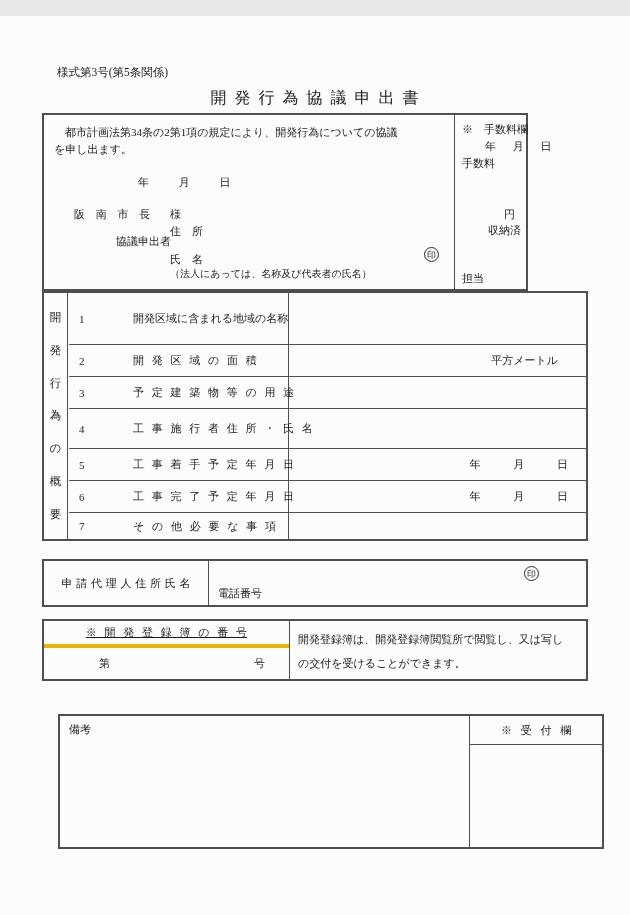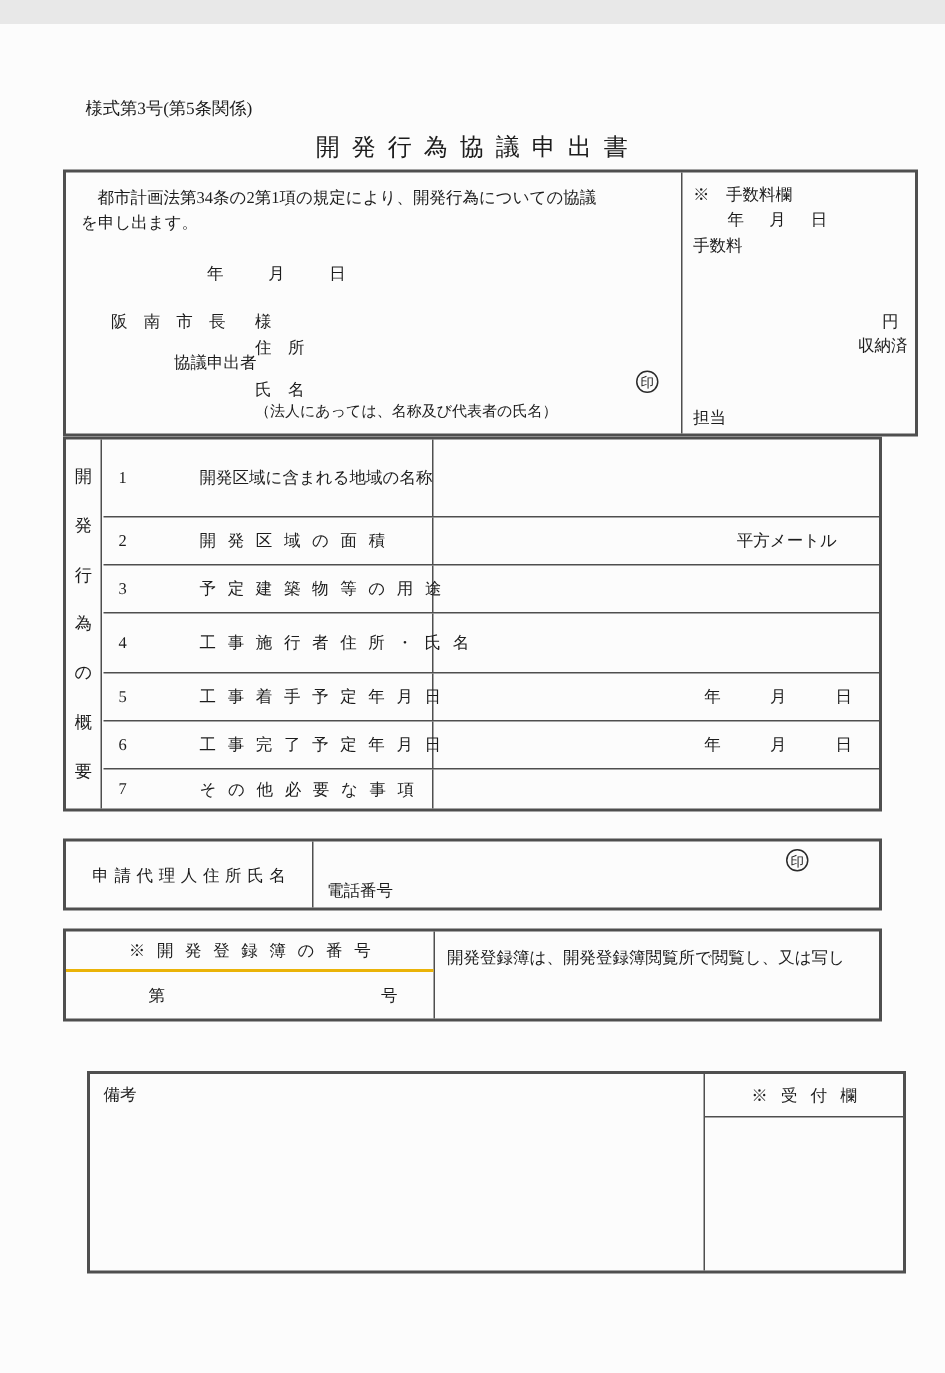--- a/index.html
+++ b/index.html
@@ -7,21 +7,21 @@
     position:relative;width:630px;height:915px;background:#fcfcfc;
     font-family:"Liberation Serif","DejaVu Serif",serif;color:#1c1c1c;
     font-size:11px;overflow:hidden;margin:16px auto;
   }
   .abs{position:absolute;white-space:nowrap;}
   .box{position:absolute;border:2px solid #4f4f4f;box-sizing:border-box;background:#fcfcfc;}
   .form-no{position:absolute;left:57px;top:49px;font-size:11.5px;}
   .title{position:absolute;left:0;top:72px;width:100%;text-align:center;font-size:16px;letter-spacing:1px;word-spacing:2px;}
 
   
-  .header-box{left:42px;top:97px;width:570px;height:178px;}
+  .header-box{left:42px;top:97px;width:486px;height:178px;}
   .hb-right{position:absolute;left:410px;top:0;bottom:0;right:0;border-left:1px solid #4f4f4f;}
   .para{position:absolute;left:10px;top:9px;width:392px;line-height:17px;white-space:nowrap;}
   .date-line{left:94px;top:60px;word-spacing:27px;}
   .addressee{left:30px;top:92px;word-spacing:8px;}
   .sama{left:126px;top:92px;}
   .addr-label{left:126px;top:109px;}
   .applicant{left:72px;top:119px;}
   .name-label{left:126px;top:137px;}
   .corp-note{left:126px;top:152px;font-size:10px;}
   .seal{
@@ -62,22 +62,22 @@
     position:absolute;left:0;top:0;bottom:0;width:164px;border-right:1px solid #4f4f4f;
     display:flex;align-items:center;justify-content:center;word-spacing:1px;white-space:nowrap;
   }
   .agent-phone{left:174px;top:25px;text-align:center;}
   .seal2{left:480px;top:5px;}
 
   
   .registry-box{left:42px;top:603px;width:546px;height:62px;}
   .reg-left{position:absolute;left:0;top:0;bottom:0;width:245px;border-right:1px solid #4f4f4f;}
   .reg-head{
-    height:27px;border-bottom:2px solid #eab308;box-sizing:border-box;
-    display:flex;align-items:center;justify-content:center;word-spacing:5px;white-space:nowrap;
+    height:27px;border-bottom:4px solid #eab308;box-sizing:border-box;
+    display:flex;align-items:center;justify-content:center;word-spacing:5px;white-space:nowrap;text-decoration:underline;
   }
   .reg-num{height:30px;display:flex;align-items:center;justify-content:space-between;padding:0 24px 0 55px;}
   .reg-note{position:absolute;left:254px;top:6px;width:285px;line-height:24px;white-space:nowrap;}
 
   
   .remarks-box{left:58px;top:698px;width:546px;height:135px;}
   .receipt-cell{position:absolute;left:409px;top:0;bottom:0;right:0;border-left:1px solid #4f4f4f;}
   .receipt-head{
     height:29px;border-bottom:1px solid #4f4f4f;box-sizing:border-box;
     display:flex;align-items:center;justify-content:center;word-spacing:6px;white-space:nowrap;
@@ -191,20 +191,21 @@
   <div class="box registry-box">
     <div class="reg-left">
       <div class="reg-head">※ 開 発 登 録 簿 の 番 号</div>
       <div class="reg-num">
         <span>第</span>
         <span>号</span>
       </div>
     </div>
     <div class="reg-note">
       <div>開発登録簿は、開発登録簿閲覧所で閲覧し、又は写し</div>
+      <div>の交付を受けることができます。</div>
     </div>
   </div>
 
   <div class="box remarks-box">
     <div class="abs remarks-title">備考</div>
     <div class="receipt-cell">
       <div class="receipt-head">※ 受 付 欄</div>
     </div>
   </div>
 

